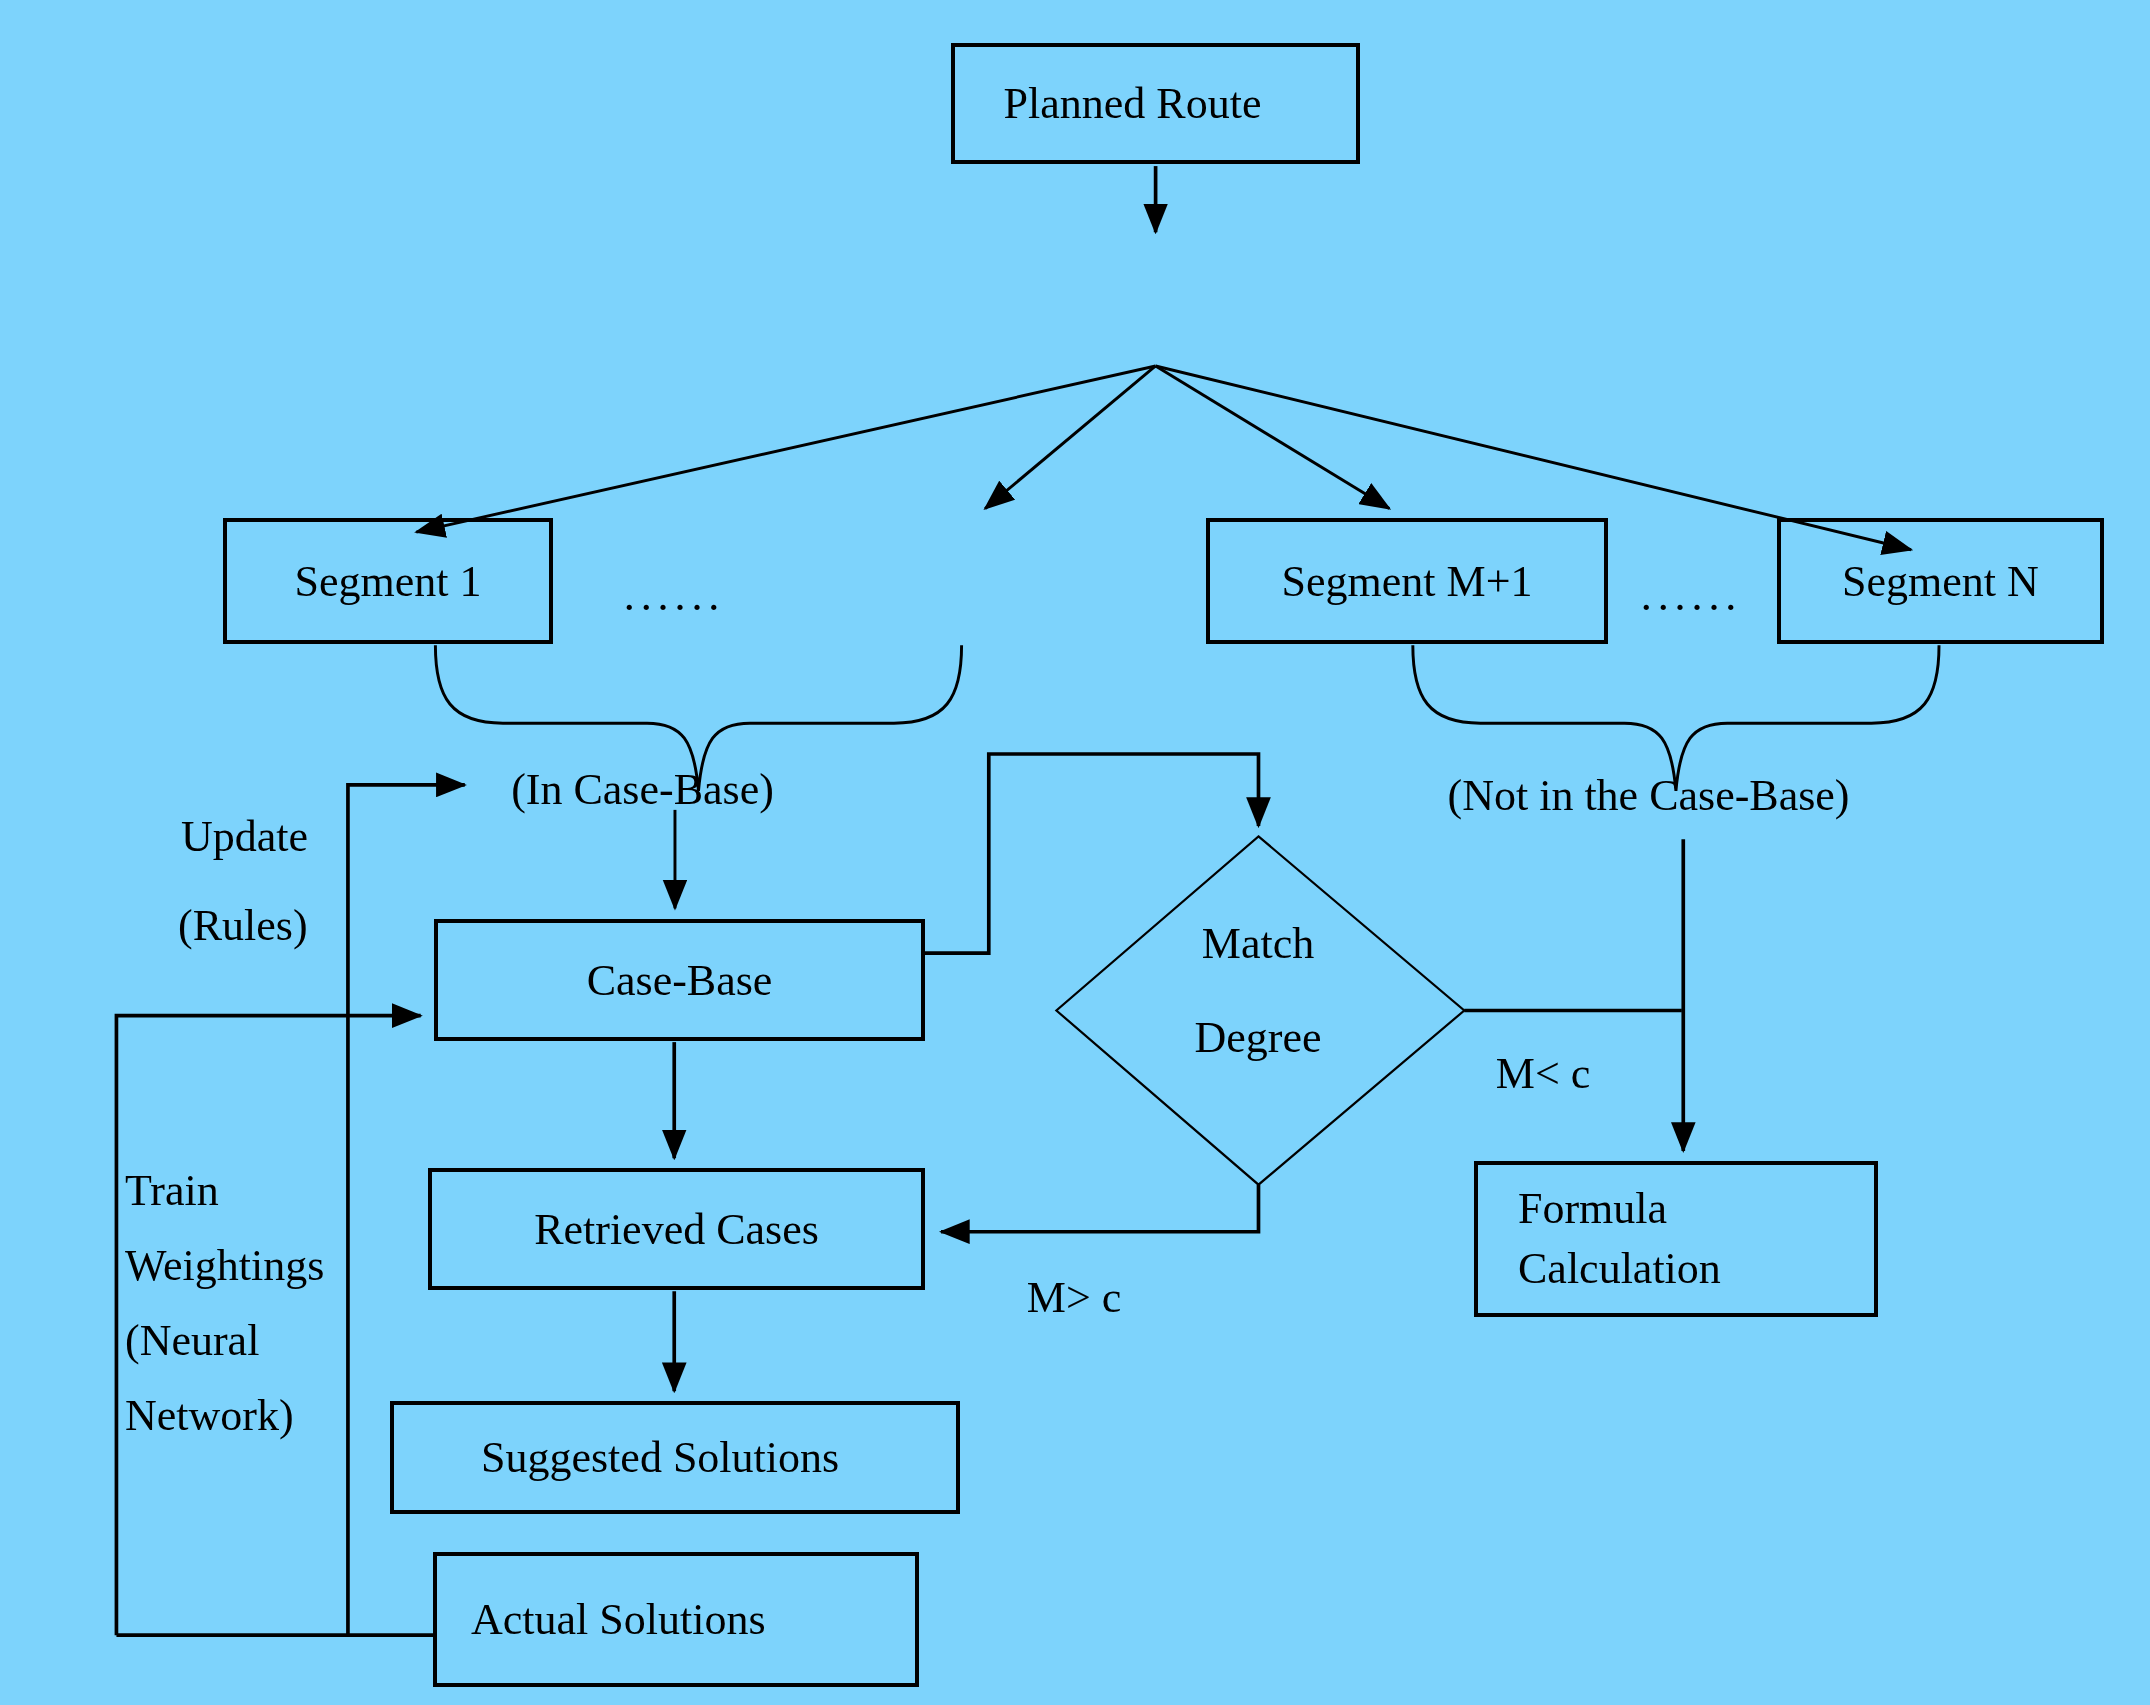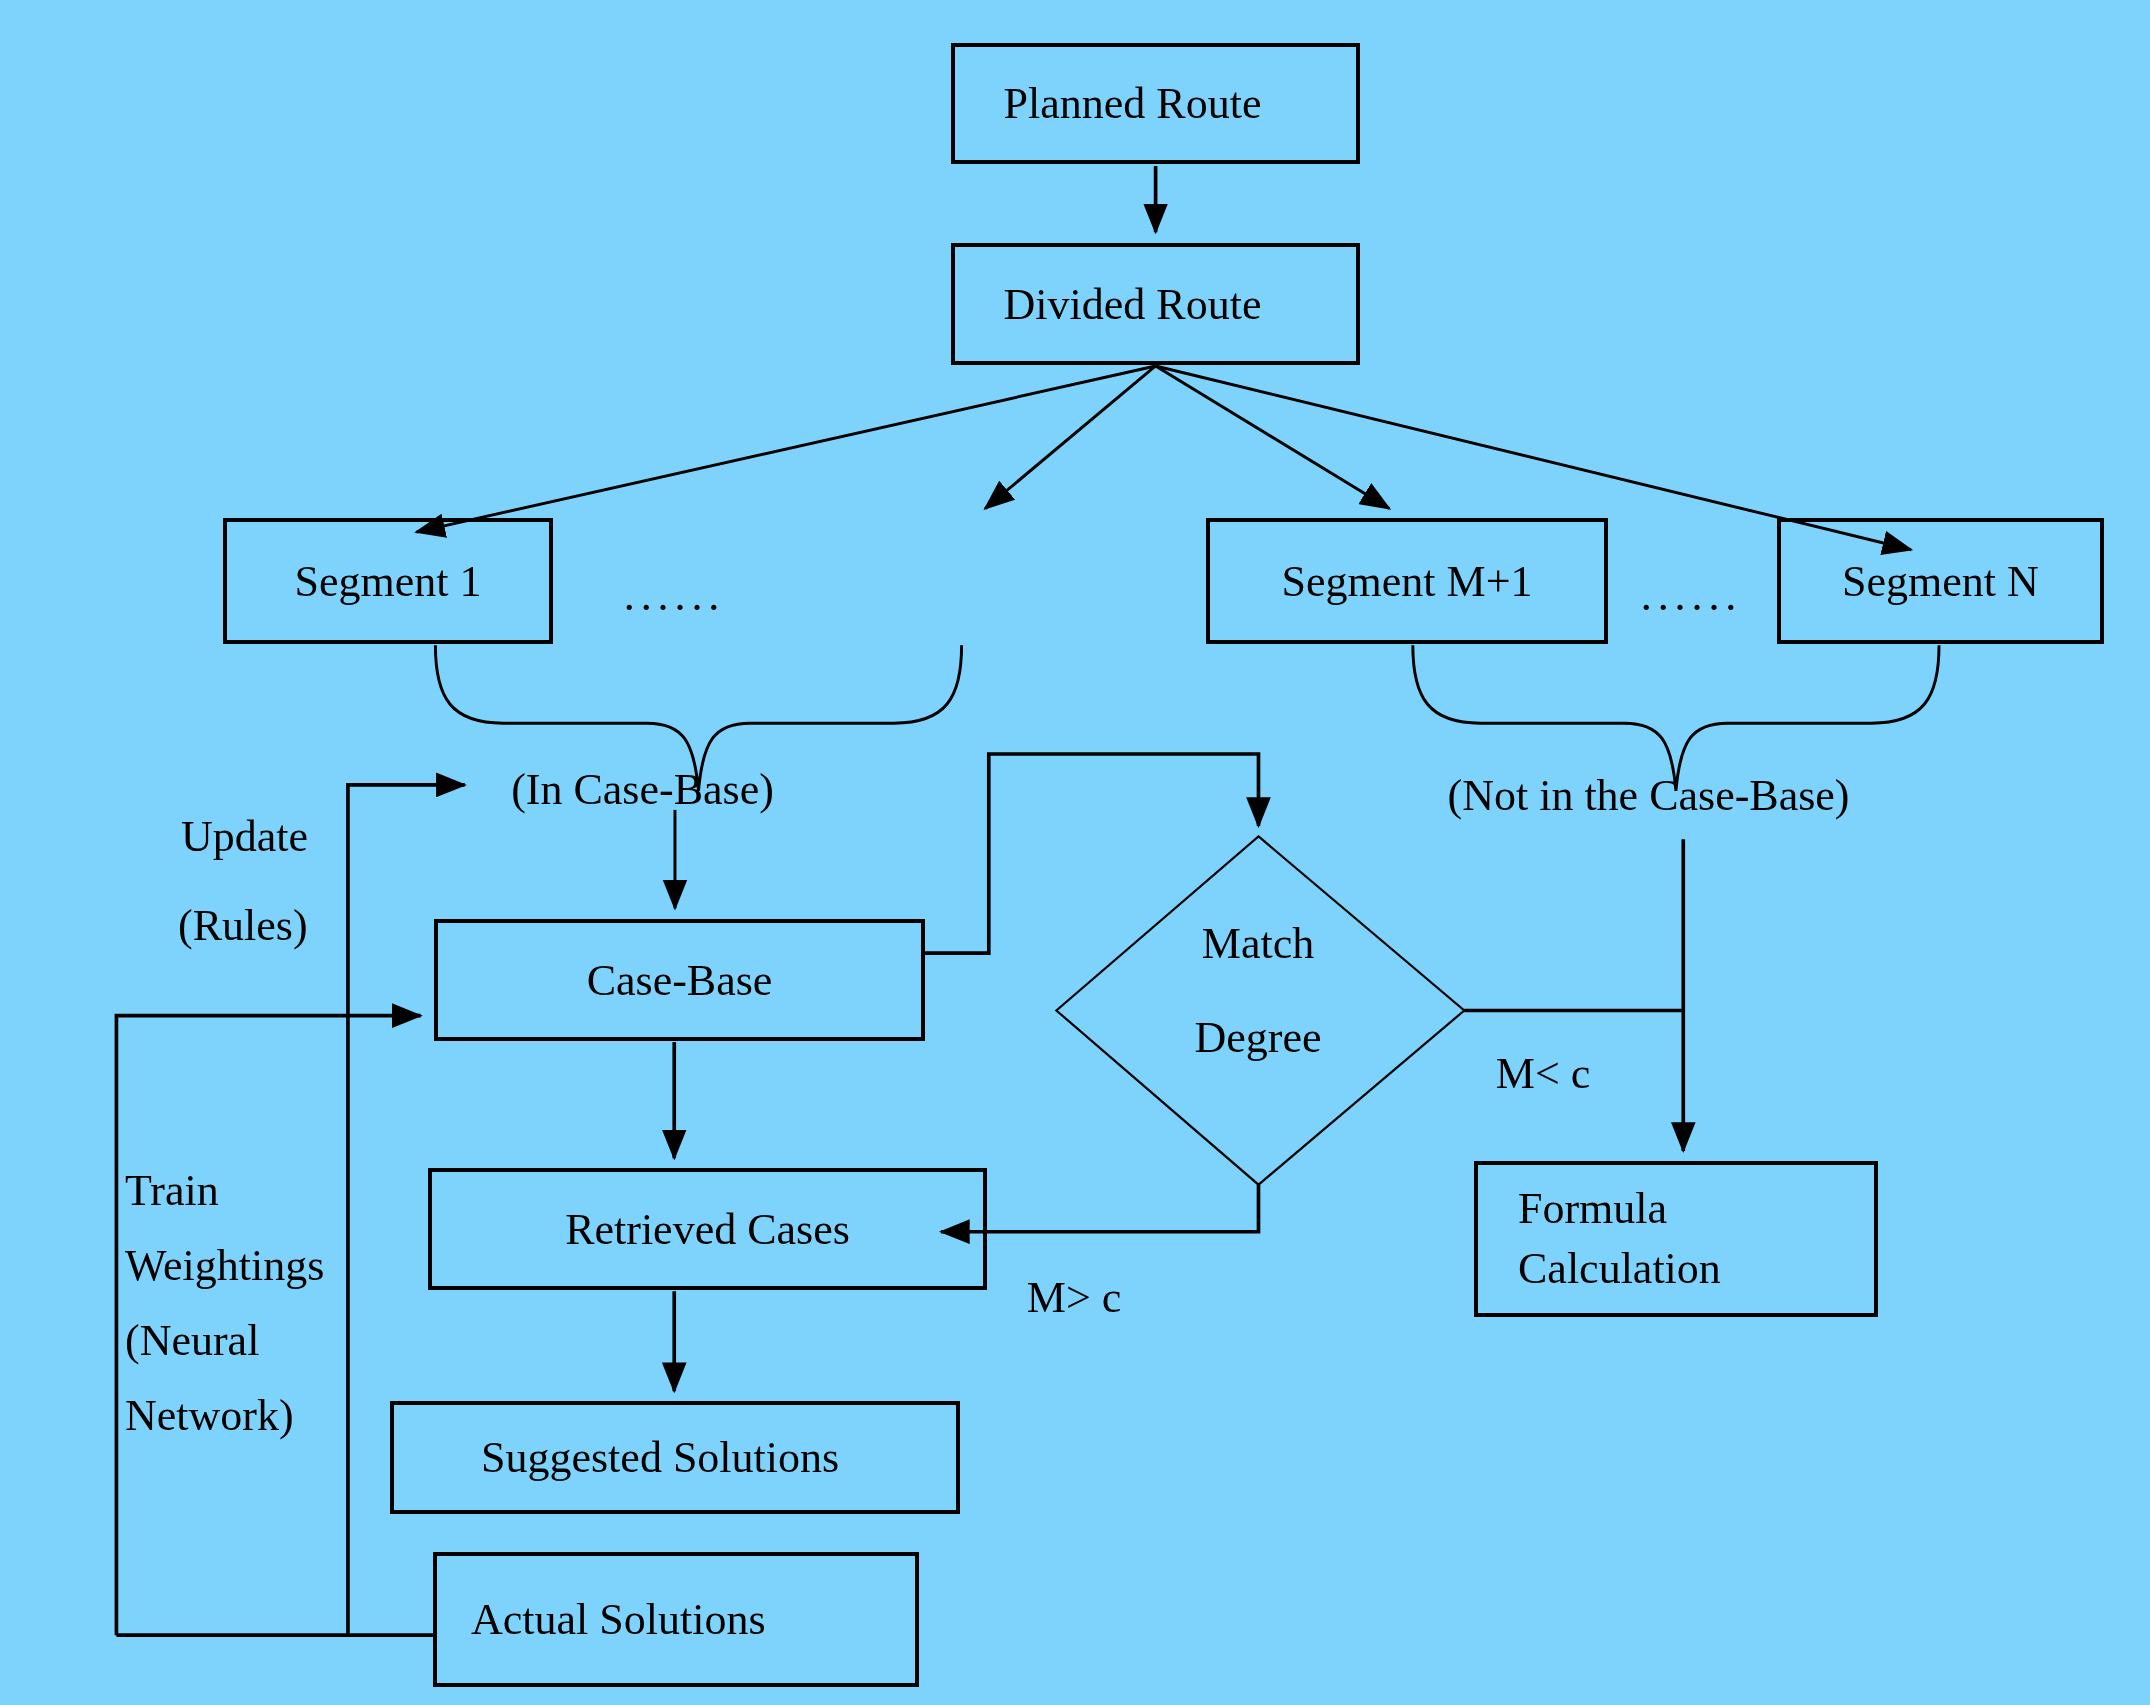--- a/index.html
+++ b/index.html
@@ -111,42 +111,39 @@
 
     <path d="M 158,2225 L 158,1382 L 572,1382" fill="none" stroke="#000" stroke-width="5" marker-end="url(#arrow)"></path>
 
     <line x1="158" y1="2225" x2="589" y2="2225" stroke="#000" stroke-width="5"></line>
   </svg>
 
   <div class="node pad-r" style="left:951px; top:43px; width:409px; height:121px;">
     <span>Planned Route</span>
   </div>
 
-  <div class="node pad-r" style="left:951px; top:243px; width:409px; height:122px;">
-    <span>Divided Route</span>
-  </div>
 
   <div class="node" style="left:223px; top:518px; width:330px; height:126px;">
     <span>Segment 1</span>
   </div>
 
 
   <div class="node" style="left:1206px; top:518px; width:402px; height:126px;">
     <span>Segment M+1</span>
   </div>
 
   <div class="node" style="left:1777px; top:518px; width:327px; height:126px;">
     <span>Segment N</span>
   </div>
 
   <div class="node" style="left:434px; top:919px; width:491px; height:122px;">
     <span>Case-Base</span>
   </div>
 
-  <div class="node" style="left:428px; top:1168px; width:559px; height:122px;">
+  <div class="node" style="left:428px; top:1168px; width:497px; height:122px;">
     <span>Retrieved Cases</span>
   </div>
 
   <div class="node left-text" style="left:390px; top:1401px; width:570px; height:113px; padding-left:87px;">
     <span>Suggested Solutions</span>
   </div>
 
   <div class="node left-text" style="left:433px; top:1552px; width:486px; height:135px;">
     <span>Actual Solutions</span>
   </div>

